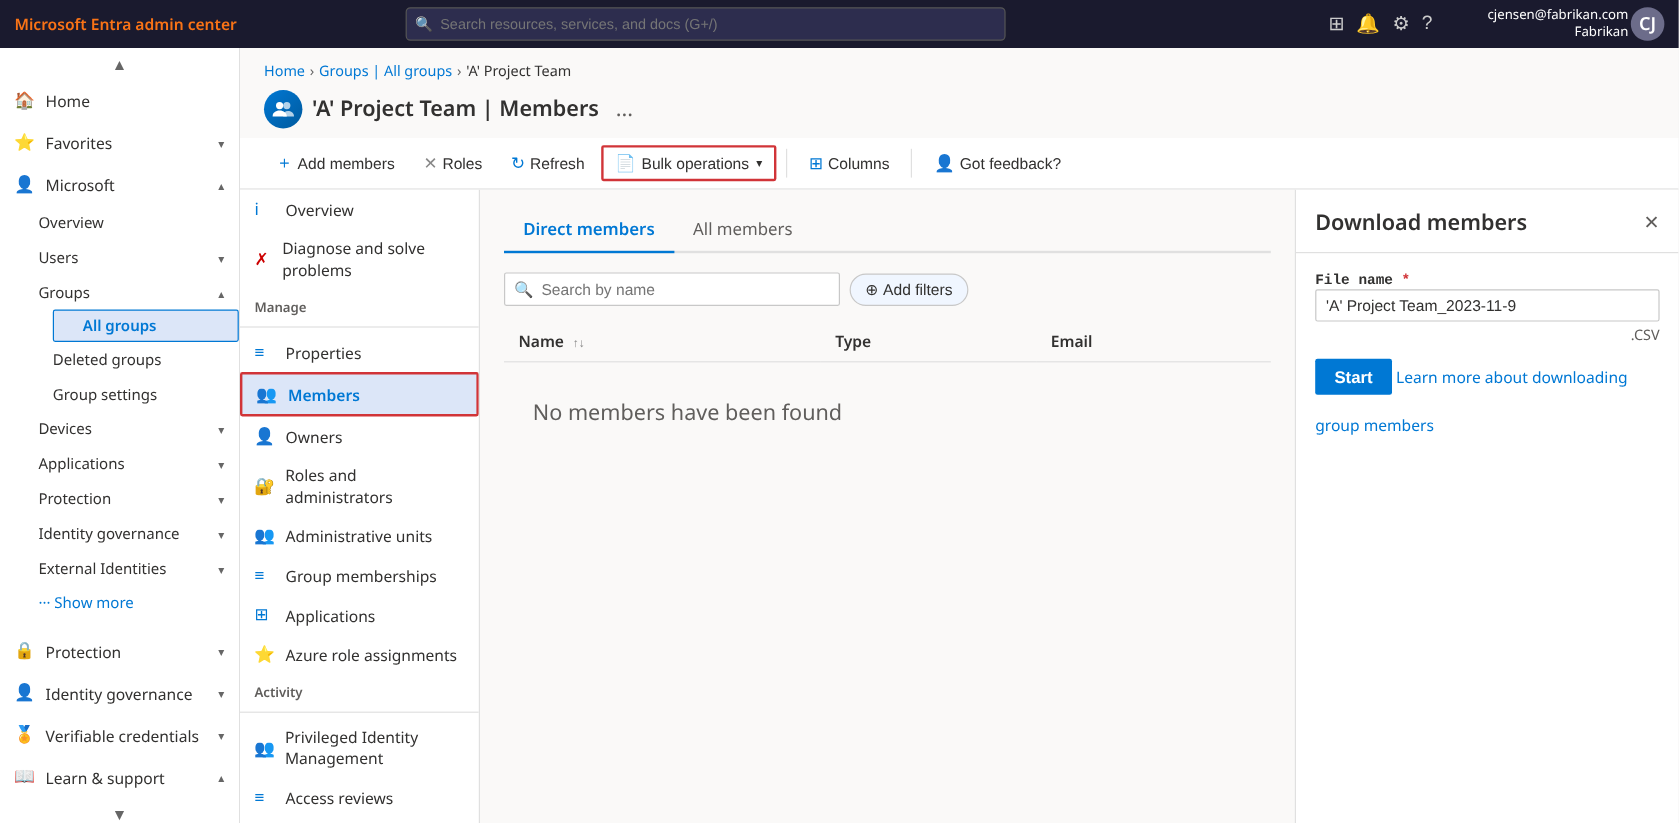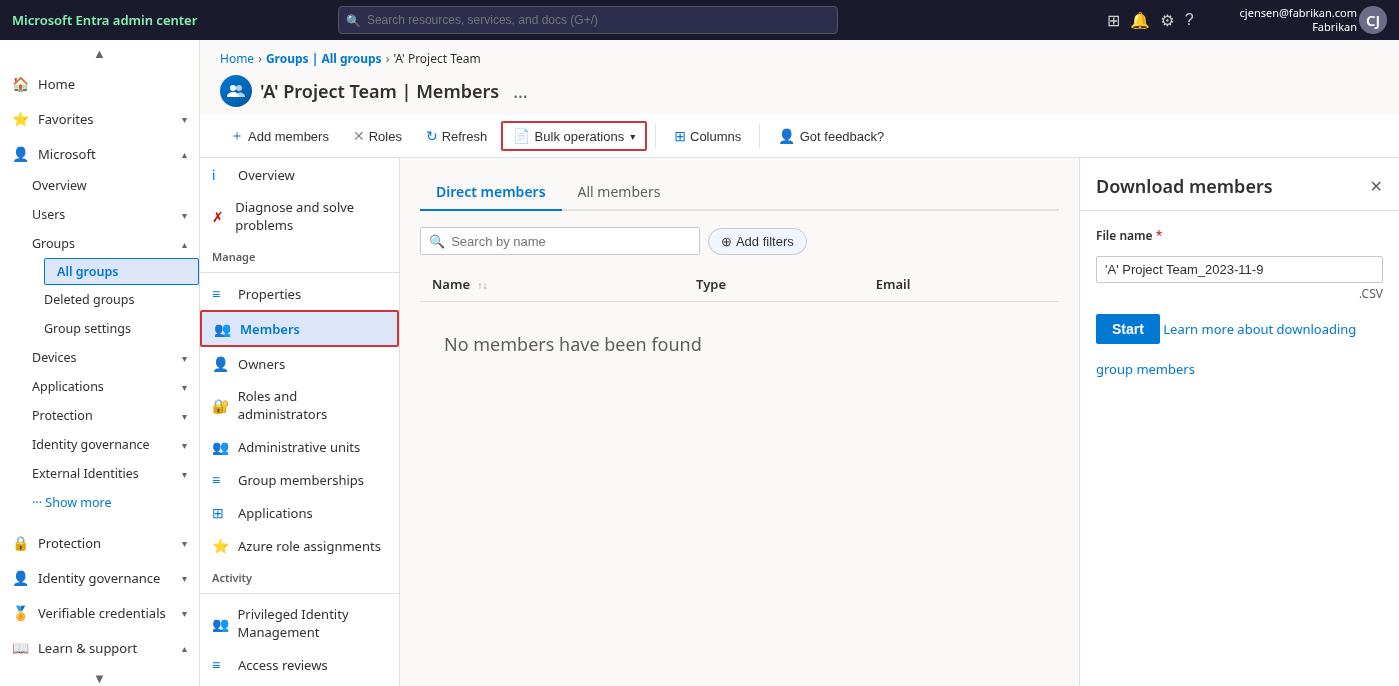--- a/index.html
+++ b/index.html
@@ -9,21 +9,21 @@
     .top-nav {
       background: #1a1a2e;
       display: flex;
       align-items: center;
       height: 40px;
       padding: 0 12px;
       gap: 12px;
       flex-shrink: 0;
     }
     .top-nav-brand {
-      color: #86efac;
+      color: #f97316;
       font-size: 13px;
       font-weight: 600;
       white-space: nowrap;
     }
     .top-nav-search {
       flex: 1;
       max-width: 500px;
       margin: 0 auto;
       position: relative;
     }
@@ -110,21 +110,21 @@
       padding: 6px 12px 6px 0;
       cursor: pointer;
       color: #323130;
     }
     .sidebar-sub-item.active {
       background: #dce6f8;
       color: #0078d4;
       font-weight: 600;
       border: 1px solid #0078d4;
       border-radius: 2px;
-      padding: 4px 12px;
+      padding: 4px 24px;
     }
     .sidebar-section-divider {
       height: 1px;
       background: #e0e0e0;
       margin: 4px 0;
     }
     .sidebar-scroll-arrow {
       display: flex;
       justify-content: center;
       padding: 4px;
@@ -350,21 +350,22 @@
       color: #605e5c;
     }
     .right-panel-body {
       padding: 16px;
       flex: 1;
     }
     .field-label {
       font-size: 12px;
       font-weight: 600;
       color: #323130;
-      margin-bottom: 12px;
+      margin-bottom: 0;
+      font-family: Liberation Mono, monospace;
     }
     .field-label .required { color: #d13438; }
     .field-input {
       width: 100%;
       border: 1px solid #c8c8c8;
       border-radius: 2px;
       padding: 5px 8px;
       font-size: 13px;
       color: #323130;
       margin-bottom: 2px;
@@ -511,21 +512,21 @@
     </div>
 
     <div class="sidebar-scroll-arrow">▼</div>
   </aside>
 
   <div class="main-content">
 
     <div class="breadcrumb">
       <a style="color:#0078d4;text-decoration:none;">Home</a>
       <span class="sep">›</span>
-      <a style="color:#0078d4;text-decoration:none;font-weight:bold;">Groups | All groups</a>
+      <a style="color:#0078d4;text-decoration:none;">Groups | All groups</a>
       <span class="sep">›</span>
       <span class="current">'A' Project Team</span>
     </div>
 
     <div class="page-header">
       <div class="page-header-icon">
         <svg width="18" height="18" viewBox="0 0 18 18" fill="none">
           <circle cx="6" cy="6" r="3" fill="white"></circle>
           <circle cx="12" cy="6" r="3" fill="white" opacity="0.7"></circle>
           <path d="M0 15c0-3 2.7-5 6-5s6 2 6 5" fill="white"></path>

